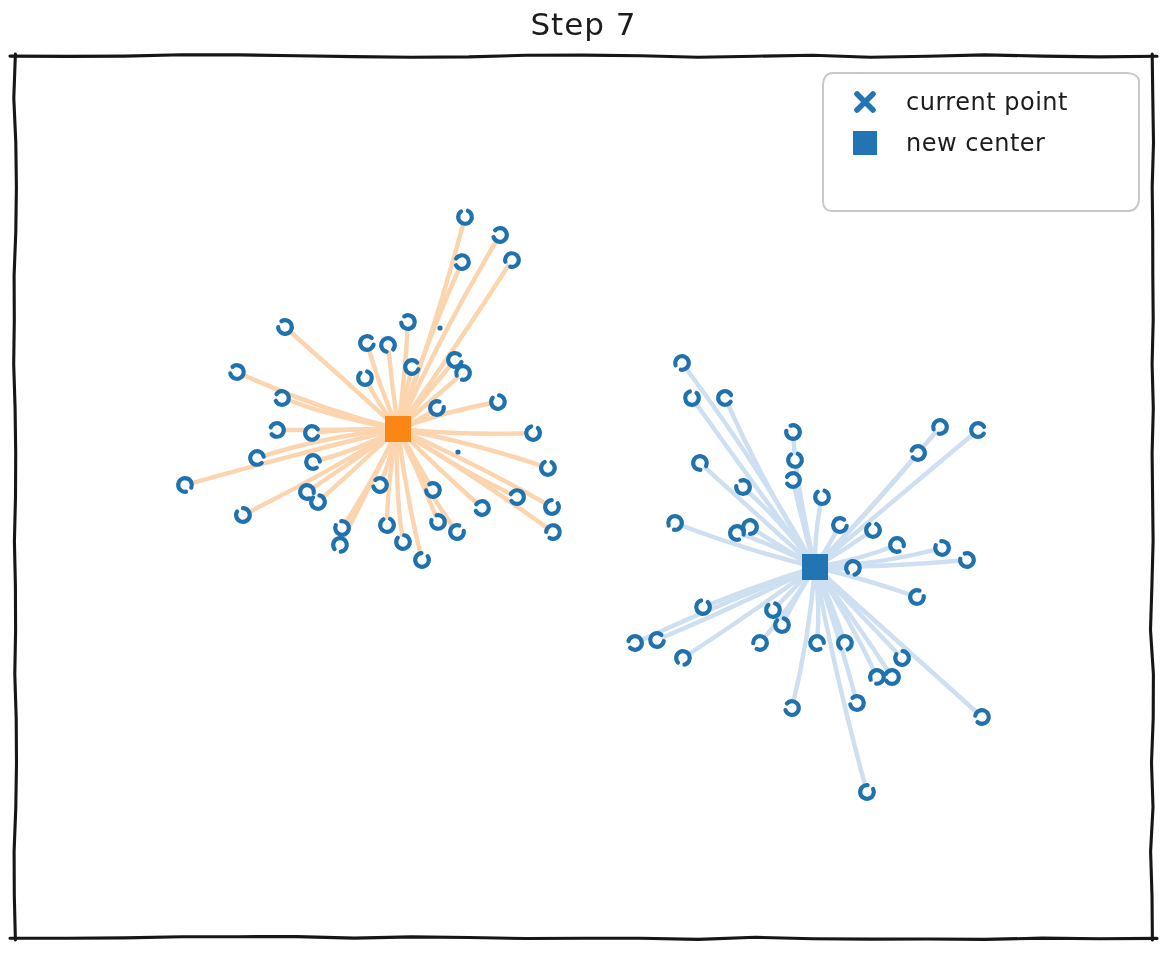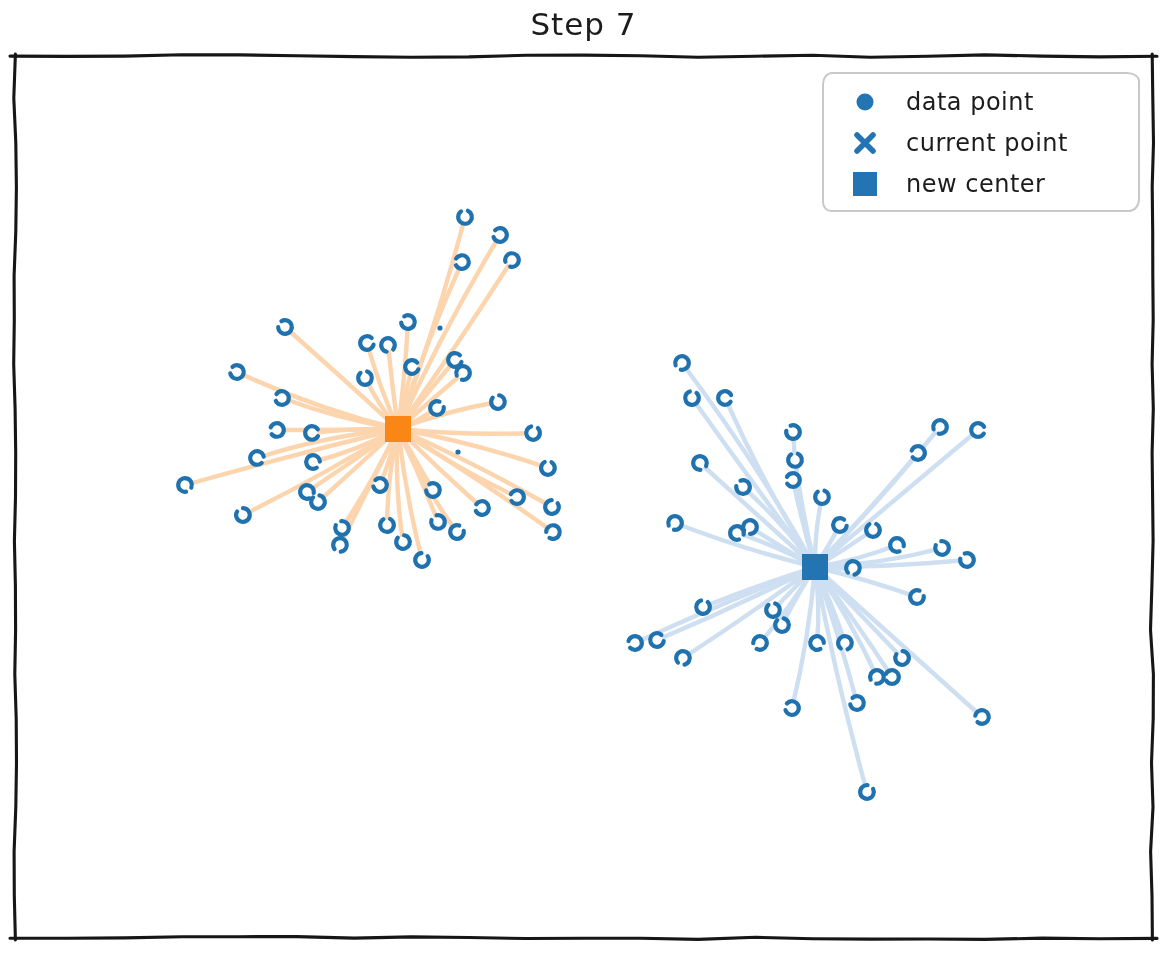--- a/index.html
+++ b/index.html
@@ -269,28 +269,20 @@
       <circle cx="867" cy="792" r="5.5" fill="#ffffff"></circle>
       <path d="M 873.1 789.0 A 6.8 6.8 0 1 1 867.5 785.2" stroke="#1f72ae" stroke-width="4.2" fill="none" stroke-linecap="round"></path>
       <rect x="385" y="416" width="26" height="26" fill="#fa8616"></rect>
       <rect x="802" y="554" width="26" height="26" fill="#2274b2"></rect>
     </svg>
 
   <div class="legend">
     <div class="legend-row">
       <span class="mcell">
         <svg width="30" height="30" viewBox="0 0 30 30">
-          <circle cx="15" cy="15" r="8.5" fill="currentColor"></circle>
-        </svg>
-      </span>
-      <span class="llabel">data point</span>
-    </div>
-    <div class="legend-row">
-      <span class="mcell">
-        <svg width="30" height="30" viewBox="0 0 30 30">
           <path d="M7 7 L23 23 M23 7 L7 23" stroke="currentColor" stroke-width="5.5" stroke-linecap="round" fill="none"></path>
         </svg>
       </span>
       <span class="llabel">current point</span>
     </div>
     <div class="legend-row">
       <span class="mcell">
         <svg width="30" height="30" viewBox="0 0 30 30">
           <rect x="3" y="3" width="24" height="24" fill="currentColor"></rect>
         </svg>

